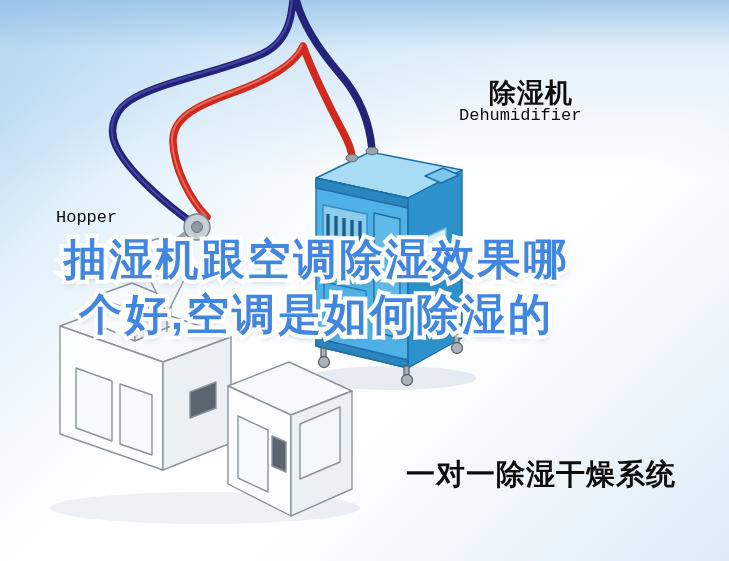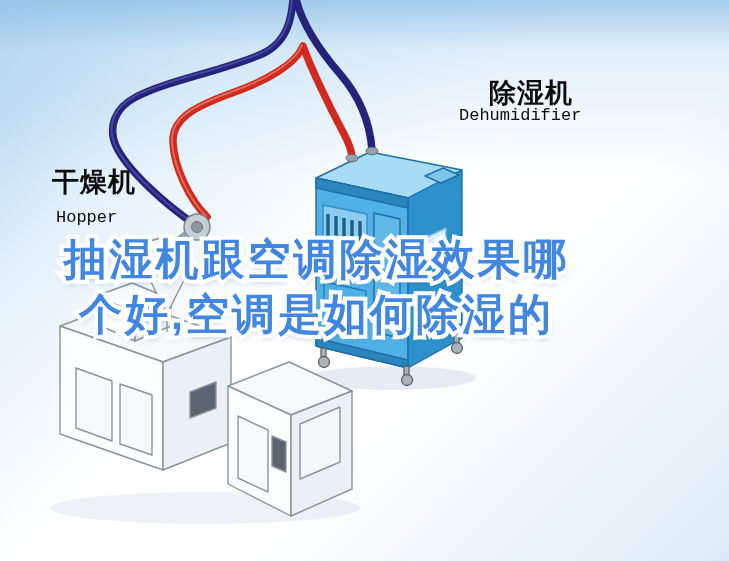--- a/index.html
+++ b/index.html
@@ -105,31 +105,31 @@
     </g>
 
     <g>
       <ellipse cx="352" cy="158" rx="6" ry="3.8" fill="#98a2aa" stroke="#5f6a74"></ellipse>
       <ellipse cx="372" cy="151" rx="6" ry="3.8" fill="#98a2aa" stroke="#5f6a74"></ellipse>
       <circle cx="197" cy="227" r="13" fill="#c6cfd5" stroke="#78838c" stroke-width="1.4"></circle>
       <circle cx="197" cy="227" r="5.5" fill="#8d979e" stroke="#6a757d"></circle>
     </g>
   </svg>
 
-  <div class="lbl lbl-cn" style="left:52px;top:164px">干燥机</div>
   <div class="lbl lbl-en" style="left:56px;top:208px">Hopper</div>
 
   <div class="lbl lbl-cn" style="left:489px;top:75px">除湿机</div>
   <div class="lbl lbl-en" style="left:459px;top:106px">Dehumidifier</div>
 
   <div class="title-wrap">
     <div class="title-line">
       <span class="t-stroke">抽湿机跟空调除湿效果哪</span>
       <span class="t-fill">抽湿机跟空调除湿效果哪</span>
     </div>
     <div class="title-line">
       <span class="t-stroke">个好,空调是如何除湿的</span>
       <span class="t-fill">个好,空调是如何除湿的</span>
     </div>
   </div>
 
+  <div class="lbl lbl-cn caption-cn" style="left:406px;top:455px">一对一除湿干燥系统</div>
 
 </div>
 
 </body></html>

